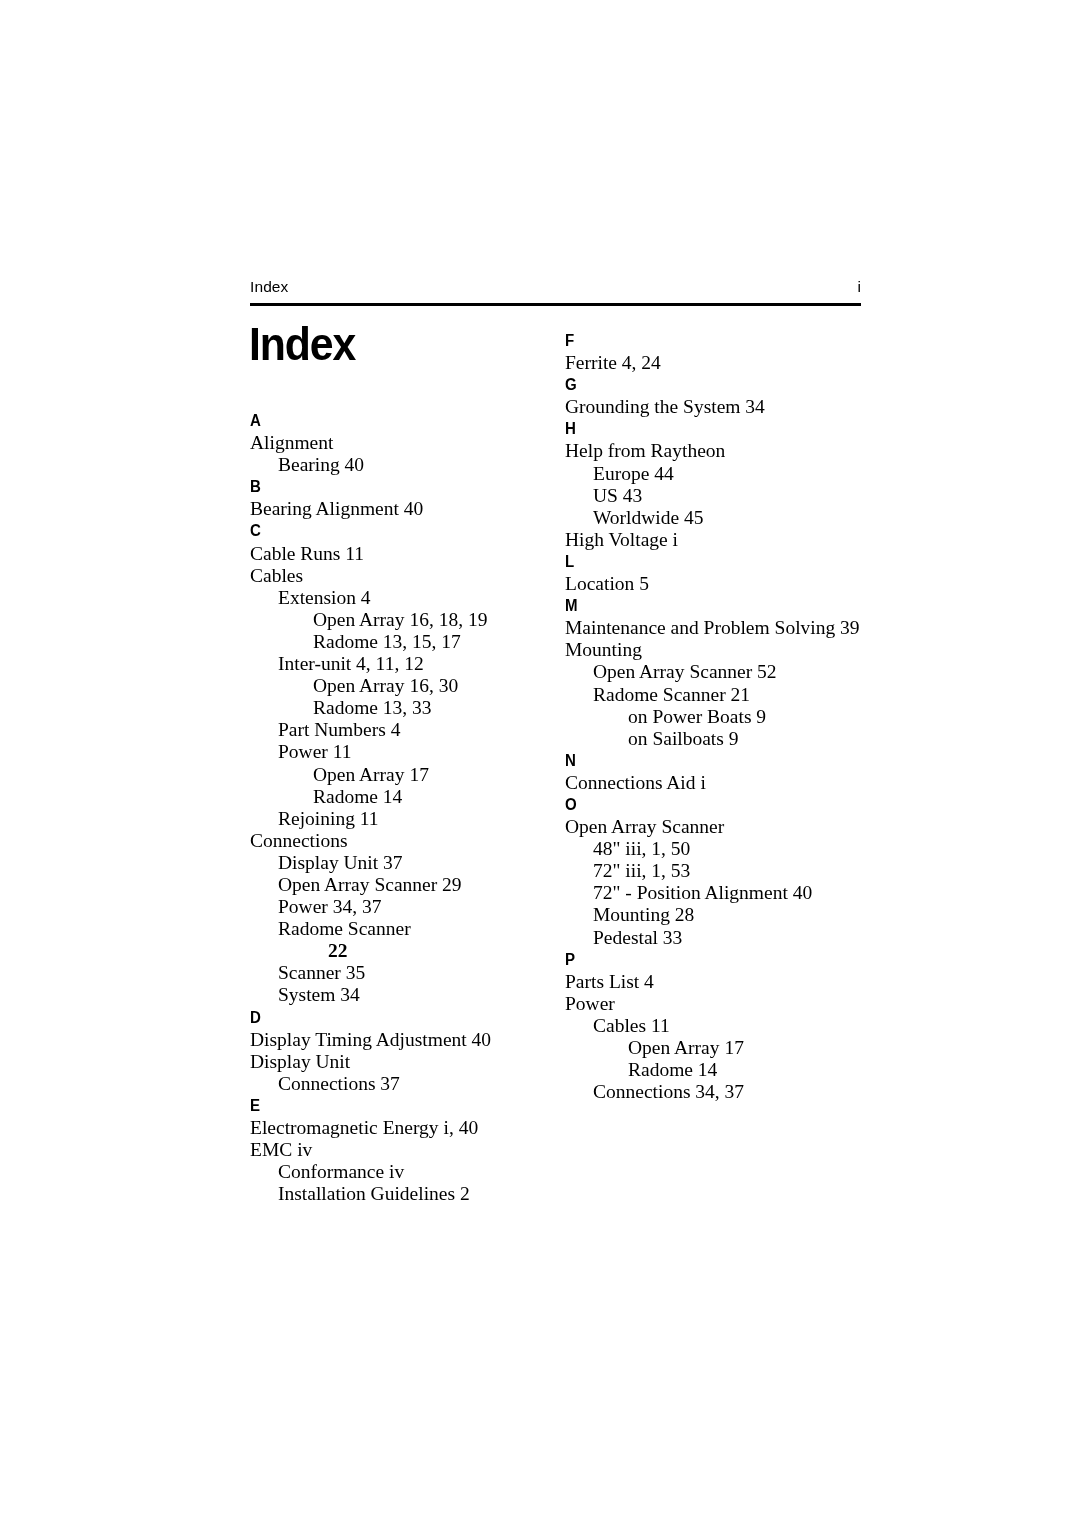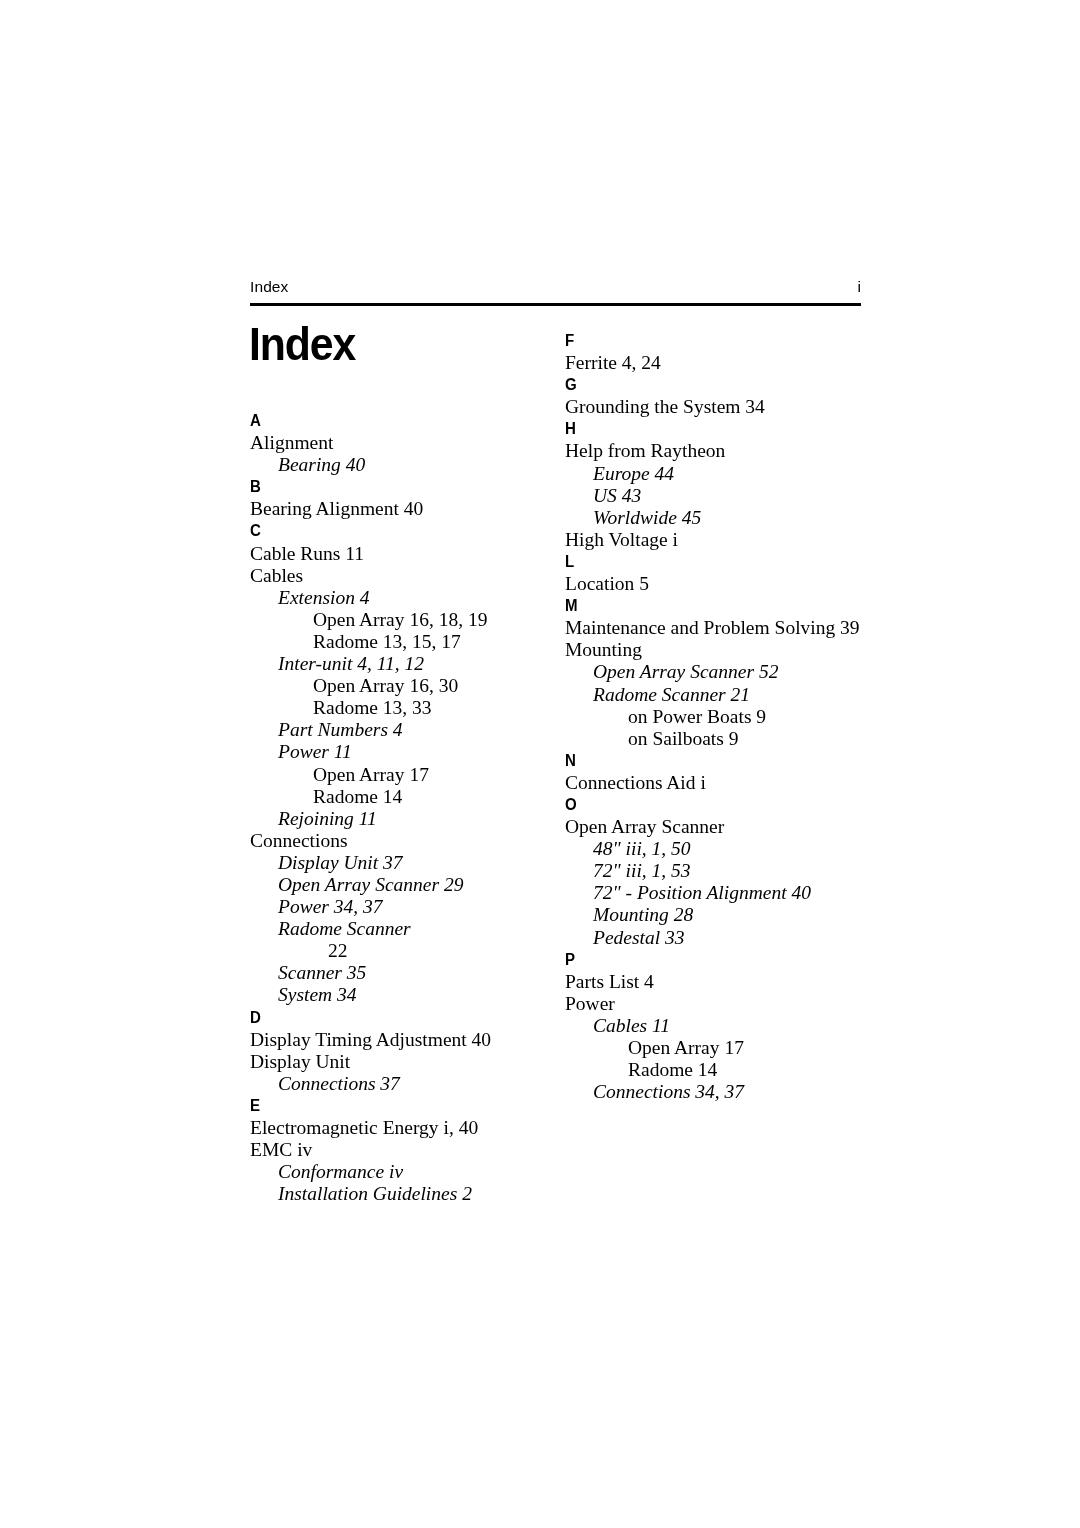--- a/index.html
+++ b/index.html
@@ -91,23 +91,23 @@
   .idx-entry {
     font-family: "Liberation Serif", serif;
     font-size: 19.5px;
     font-weight: 400;
     color: #000000;
     line-height: 22.1px;
     height: 22.1px;
     white-space: nowrap;
   }
   .idx-entry.lvl1 { padding-left: 0px; }
-  .idx-entry.lvl2 { padding-left: 28px; font-style: italic; }
+  .idx-entry.lvl2 { padding-left: 28px; }
   .idx-entry.lvl3 { padding-left: 63px; }
-  .idx-entry.lvl4 { padding-left: 78px; }
+  .idx-entry.lvl4 { padding-left: 78px; font-weight: bold; }
 </style>
 </head>
 <body>
 
 <div class="page">
 
   <div class="running-header">
     <span class="running-header-title">Index</span>
     <span class="running-header-folio">i</span>
   </div>

